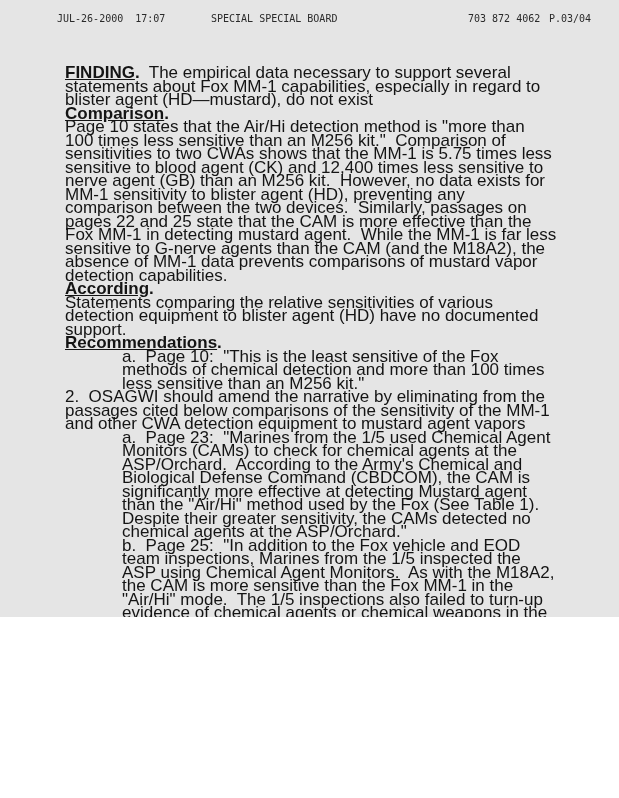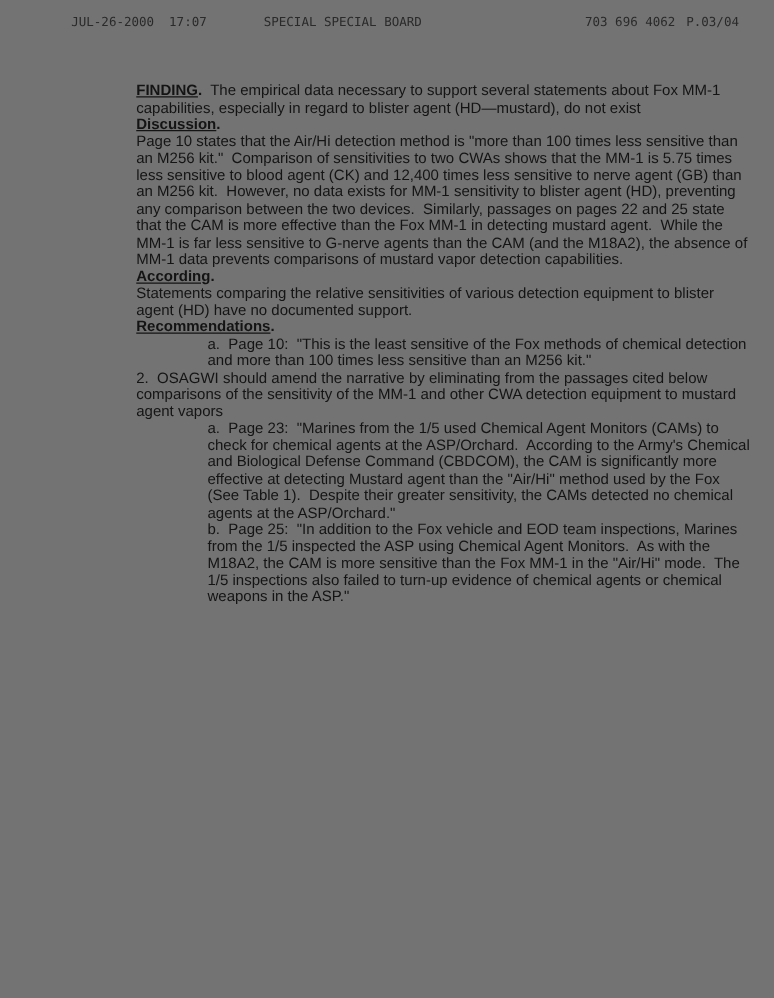--- a/index.html
+++ b/index.html
@@ -3,22 +3,22 @@
 <meta charset="utf-8">
 <style>
   html, body {
     margin: 0;
     padding: 0;
     background: #ffffff;
   }
   .page {
     position: relative;
     width: 619px;
-    height: 798px;
-    background: #737373;
+    height: 617px;
+    background: #e5e5e5;
     overflow: hidden;
     font-family: "Liberation Sans", sans-serif;
     color: #161616;
   }
   
   .fax-header {
     position: absolute;
     top: 13px;
     left: 0;
     width: 619px;
@@ -34,24 +34,23 @@
   .fx-sender   { left: 211px; }
   .fx-number   { left: 468px; }
   .fx-page     { left: 549px; text-align: right; }
 
   
   .doc {
     position: absolute;
     top: 66px;
     left: 65px;
     width: 492px;
-    font-size: 12px;
+    font-size: 17px;
     line-height: 13.5px;
     color: #141414;
-    margin-left: 44px;
   }
   .doc p {
     margin: 0;
     white-space: pre-wrap;
   }
   .hw {             
     font-weight: bold;
     text-decoration: underline;
   }
   .hp {             
@@ -73,29 +72,29 @@
   }
 </style>
 </head>
 <body>
 
 <div class="page">
 
   <div class="fax-header">
     <span class="fx-datetime">JUL-26-2000  17:07</span>
     <span class="fx-sender">SPECIAL SPECIAL BOARD</span>
-    <span class="fx-number">703 696 4062</span>
+    <span class="fx-number">703 872 4062</span>
     <span class="fx-page">P.03/04</span>
   </div>
 
   <div class="doc">
 
     <p class="finding"><span class="hw">FINDING</span><span class="hp">.</span><span>  The empirical data necessary to support several statements about Fox MM-1 capabilities, especially in regard to blister agent (HD—mustard), do not exist</span></p>
 
-    <p class="disc-head"><span class="hw">Discussion</span><span class="hp">.</span></p>
+    <p class="disc-head"><span class="hw">Comparison</span><span class="hp">.</span></p>
     <p class="disc-body">Page 10 states that the Air/Hi detection method is "more than 100 times less sensitive than an M256 kit."  Comparison of sensitivities to two CWAs shows that the MM-1 is 5.75 times less sensitive to blood agent (CK) and 12,400 times less sensitive to nerve agent (GB) than an M256 kit.  However, no data exists for MM-1 sensitivity to blister agent (HD), preventing any comparison between the two devices.  Similarly, passages on pages 22 and 25 state that the CAM is more effective than the Fox MM-1 in detecting mustard agent.  While the MM-1 is far less sensitive to G-nerve agents than the CAM (and the M18A2), the absence of MM-1 data prevents comparisons of mustard vapor detection capabilities.</p>
 
     <p class="conc-head"><span class="hw">According</span><span class="hp">.</span></p>
     <p class="conc-body">Statements comparing the relative sensitivities of various detection equipment to blister agent (HD) have no documented support.</p>
 
     <p class="rec-head"><span class="hw">Recommendations</span><span class="hp">.</span></p>
 
 
     <p class="item1a sub">a.  Page 10:  "This is the least sensitive of the Fox methods of chemical detection and more than 100 times less sensitive than an M256 kit."</p>
 

